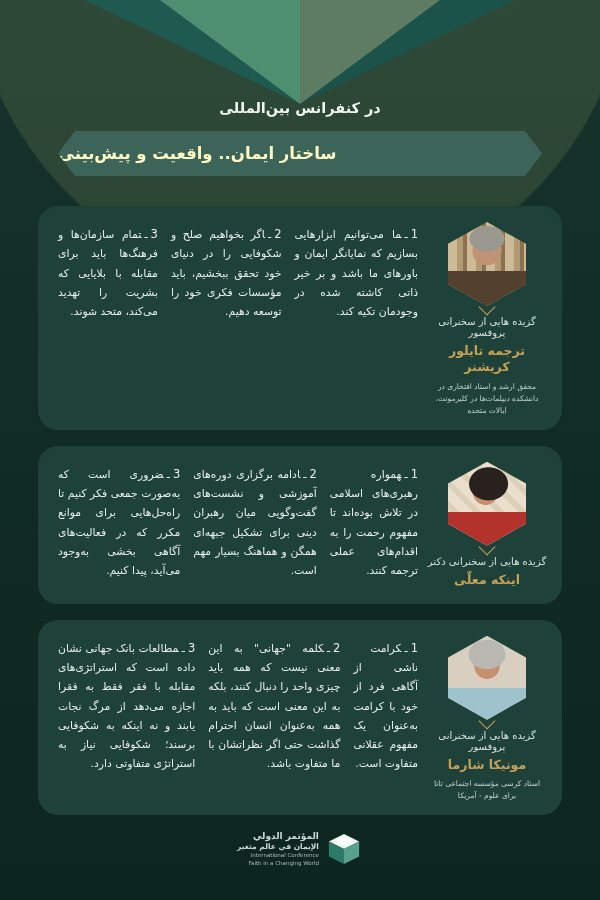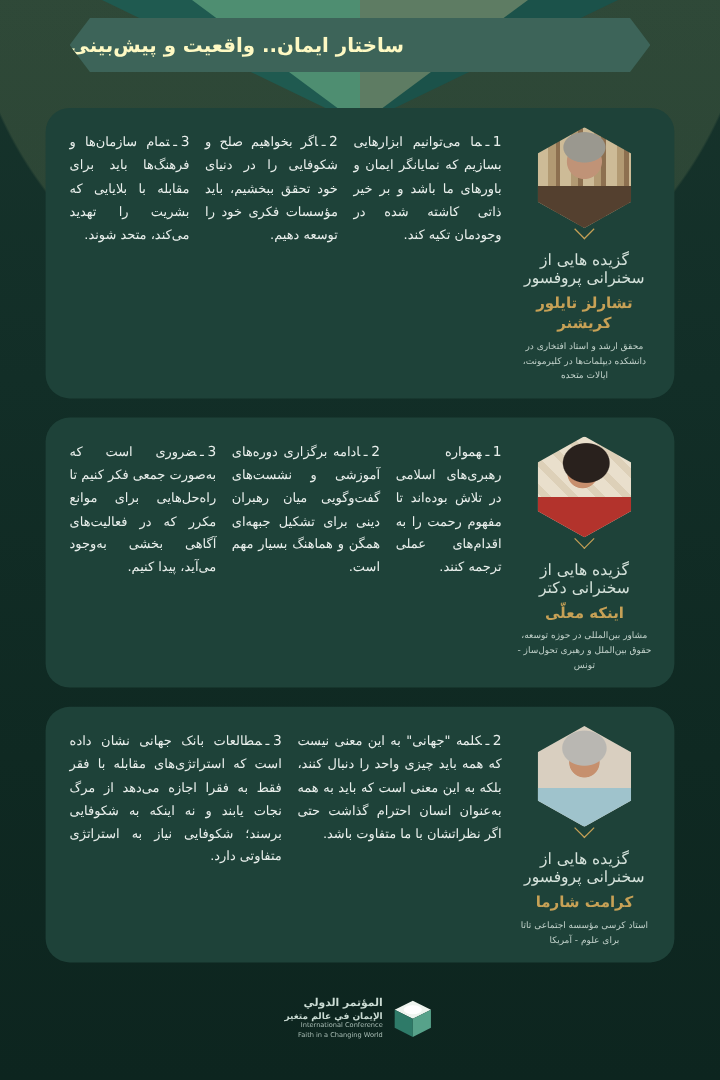--- a/index.html
+++ b/index.html
@@ -65,21 +65,21 @@
   .photo-2{background:
     radial-gradient(ellipse 20px 17px at 52% 26%, #29211d 0 95%, transparent 100%),
     radial-gradient(circle 13px at 48% 36%, #c78f6d 0 95%, transparent 100%),
     linear-gradient(0deg,#b3332c 0 40%,transparent 40%),
     repeating-linear-gradient(45deg,#e9dfcc 0 10px,#ddd0b8 10px 16px);}
   .photo-3{background:
     radial-gradient(ellipse 19px 15px at 50% 22%, #b9b7b2 0 95%, transparent 100%),
     radial-gradient(circle 13px at 50% 36%, #c6906e 0 95%, transparent 100%),
     linear-gradient(0deg,#9fc3cc 0 38%,transparent 38%),
     linear-gradient(180deg,#d9cfc0 0 100%);}
-  .speaker-caption{margin-top:20px;font-size:13px;color:#d5e2db;}
+  .speaker-caption{margin-top:10px;font-size:10px;color:#d5e2db;}
   .speaker-name{margin-top:5px;font-size:12.5px;font-weight:bold;color:#c7a156;line-height:1.3;}
   .speaker-bio{margin-top:5px;font-size:7.5px;line-height:1.65;color:#c2d2cb;}
   .points{flex:1;display:flex;flex-direction:row;justify-content:center;gap:13px;padding-top:4px;}
   .point{margin:0;font-size:10.8px;line-height:1.78;text-align:justify;color:#e9efec;}
   .pt-num{font-size:11.5px;}
   .pt-sep{padding:0 3px;color:#e9efec;}
   
   .footer{
     position:absolute;left:0;right:0;top:831px;
     display:flex;justify-content:center;align-items:center;gap:32px;
@@ -103,69 +103,70 @@
 
   <div class="deco">
     <div class="glow"></div>
     <div class="tri tri-teal-l"></div>
     <div class="tri tri-teal-r"></div>
     <div class="tri facet-l"></div>
     <div class="tri facet-r"></div>
   </div>
 
   <div class="header">
+    <div class="kicker">در کنفرانس بین‌المللی</div>
     <div class="banner">
       <span>ساختار ایمان.. واقعیت و پیش‌بینی</span>
     </div>
   </div>
 
   <div class="cards">
 
     <div class="card card-1">
       <div class="speaker">
         <div class="photo-frame">
           <div class="photo photo-1"></div>
         </div>
         <div class="speaker-caption">گزیده هایی از سخنرانی پروفسور</div>
-        <div class="speaker-name">تشارلز تایلور کریشنر</div>
+        <div class="speaker-name">ترجمه تایلور کریشنر</div>
         <div class="speaker-bio">محقق ارشد و استاد افتخاری در دانشکده دیپلمات‌ها در کلیرمونت، ایالات متحده</div>
       </div>
       <div class="points">
         <p class="point"><span class="pt-num">1</span><span class="pt-sep">ـ</span><span>ما می‌توانیم ابزارهایی بسازیم که نمایانگر ایمان و باورهای ما باشد و بر خیر ذاتی کاشته شده در وجودمان تکیه کند.</span></p>
         <p class="point"><span class="pt-num">2</span><span class="pt-sep">ـ</span><span>اگر بخواهیم صلح و شکوفایی را در دنیای خود تحقق ببخشیم، باید مؤسسات فکری خود را توسعه دهیم.</span></p>
         <p class="point"><span class="pt-num">3</span><span class="pt-sep">ـ</span><span>تمام سازمان‌ها و فرهنگ‌ها باید برای مقابله با بلایایی که بشریت را تهدید می‌کند، متحد شوند.</span></p>
       </div>
     </div>
 
     <div class="card card-2">
       <div class="speaker">
         <div class="photo-frame">
           <div class="photo photo-2"></div>
         </div>
         <div class="speaker-caption">گزیده هایی از سخنرانی دکتر</div>
         <div class="speaker-name">اینکه معلّی</div>
-        <div class="speaker-bio">مشاور بین‌المللی در حوزه توسعه، حقوق بین‌الملل و رهبری تحول‌ساز - تونس</div>
       </div>
       <div class="points">
         <p class="point"><span class="pt-num">1</span><span class="pt-sep">ـ</span><span>همواره رهبری‌های اسلامی در تلاش بوده‌اند تا مفهوم رحمت را به اقدام‌های عملی ترجمه کنند.</span></p>
         <p class="point"><span class="pt-num">2</span><span class="pt-sep">ـ</span><span>ادامه برگزاری دوره‌های آموزشی و نشست‌های گفت‌وگویی میان رهبران دینی برای تشکیل جبهه‌ای همگن و هماهنگ بسیار مهم است.</span></p>
         <p class="point"><span class="pt-num">3</span><span class="pt-sep">ـ</span><span>ضروری است که به‌صورت جمعی فکر کنیم تا راه‌حل‌هایی برای موانع مکرر که در فعالیت‌های آگاهی بخشی به‌وجود می‌آید، پیدا کنیم.</span></p>
       </div>
     </div>
 
     <div class="card card-3">
       <div class="speaker">
         <div class="photo-frame">
           <div class="photo photo-3"></div>
         </div>
         <div class="speaker-caption">گزیده هایی از سخنرانی پروفسور</div>
-        <div class="speaker-name">کرامت شارما</div>
+        <div class="speaker-name">مونیکا شارما</div>
         <div class="speaker-bio">استاد کرسی مؤسسه اجتماعی تاتا برای علوم - آمریکا</div>
       </div>
       <div class="points">
+        <p class="point"><span class="pt-num">1</span><span class="pt-sep">ـ</span><span>کرامت ناشی از آگاهی فرد از خود با کرامت به‌عنوان یک مفهوم عقلانی متفاوت است.</span></p>
         <p class="point"><span class="pt-num">2</span><span class="pt-sep">ـ</span><span>کلمه "جهانی" به این معنی نیست که همه باید چیزی واحد را دنبال کنند، بلکه به این معنی است که باید به همه به‌عنوان انسان احترام گذاشت حتی اگر نظراتشان با ما متفاوت باشد.</span></p>
         <p class="point"><span class="pt-num">3</span><span class="pt-sep">ـ</span><span>مطالعات بانک جهانی نشان داده است که استراتژی‌های مقابله با فقر فقط به فقرا اجازه می‌دهد از مرگ نجات یابند و نه اینکه به شکوفایی برسند؛ شکوفایی نیاز به استراتژی متفاوتی دارد.</span></p>
       </div>
     </div>
 
   </div>
 
   <div class="footer">
 
     <div class="conf-logo">

